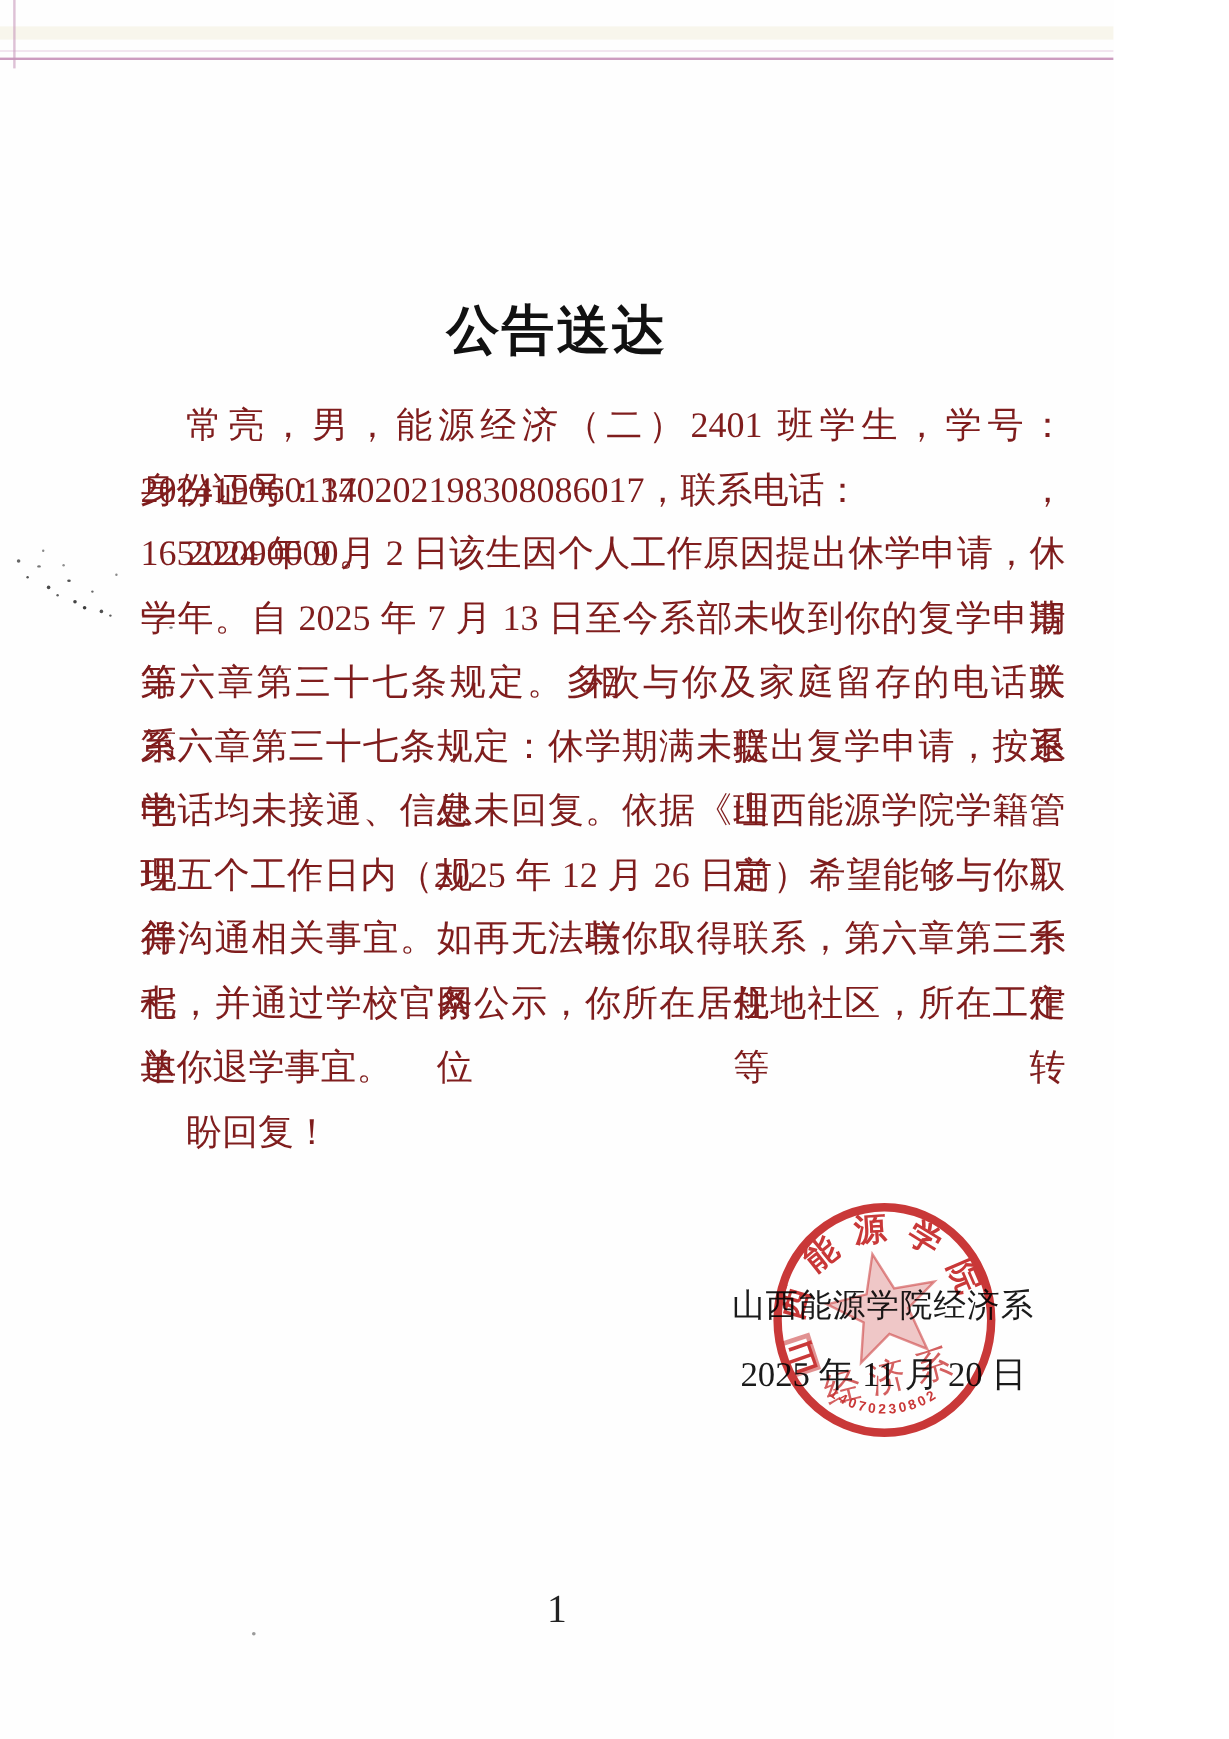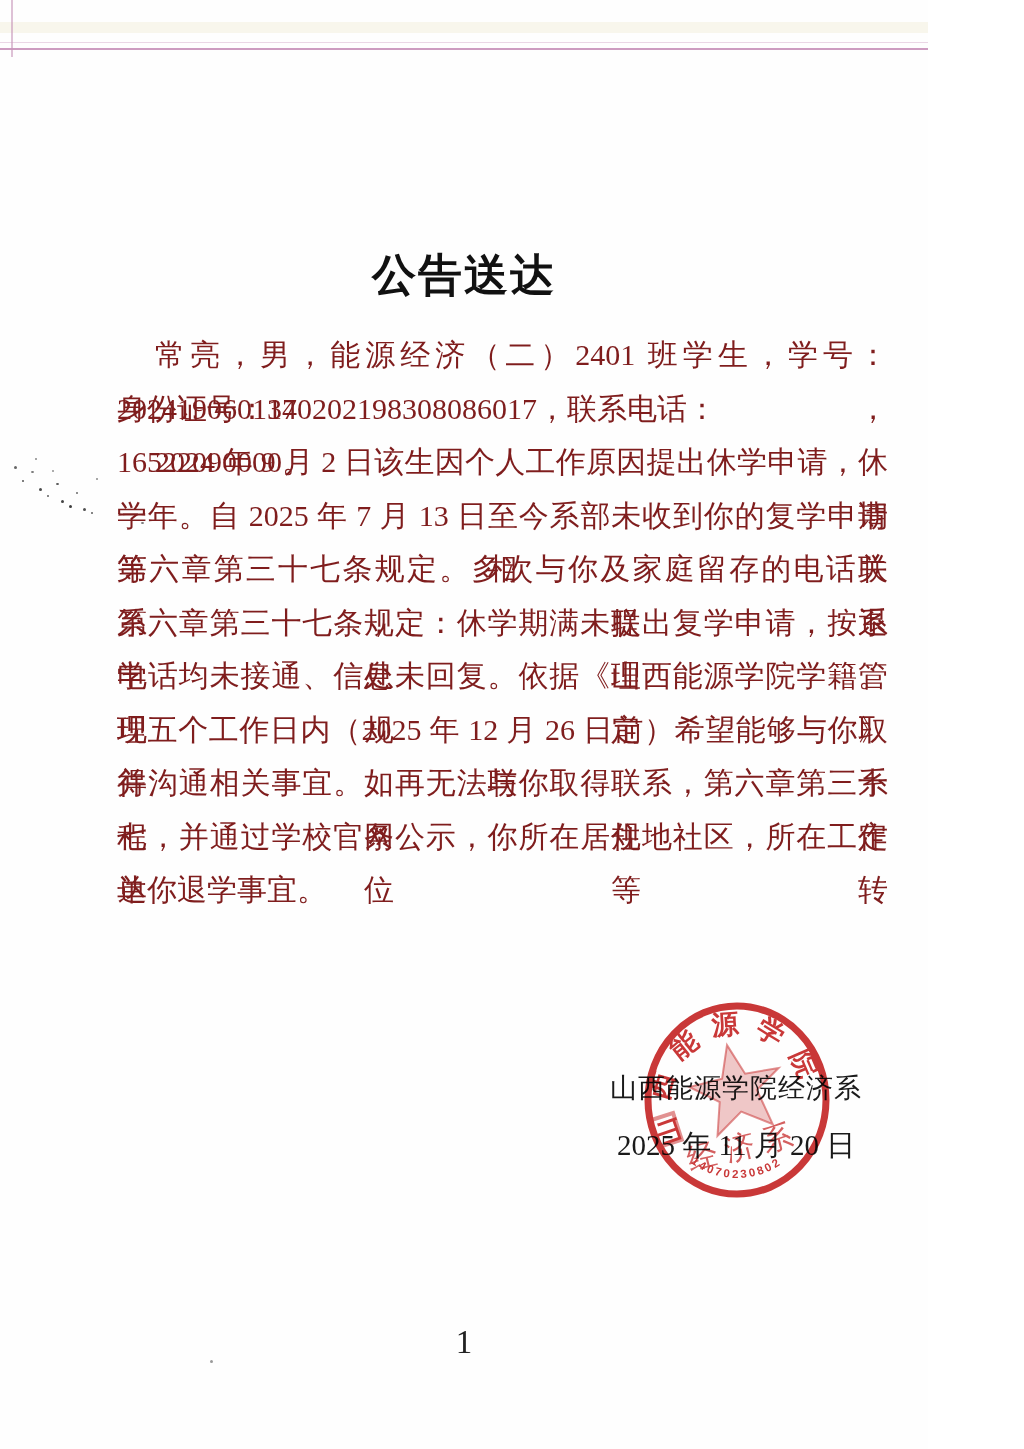--- a/index.html
+++ b/index.html
@@ -85,20 +85,21 @@
     <div class="body-line">身份证号：140202198308086017，联系电话：16522090000。</div>
     <div class="body-line">2024 年 9 月 2 日该生因个人工作原因提出休学申请，休学期</div>
     <div class="body-line">一年。自 2025 年 7 月 13 日至今系部未收到你的复学申请等相关</div>
     <div class="body-line">第六章第三十七条规定。多次与你及家庭留存的电话联系，联系</div>
     <div class="body-line">第六章第三十七条规定：休学期满未提出复学申请，按退学处理。</div>
     <div class="body-line">电话均未接通、信息未回复。依据《山西能源学院学籍管理规定》</div>
     <div class="body-line">现五个工作日内（2025 年 12 月 26 日前）希望能够与你取得联系</div>
     <div class="body-line">并沟通相关事宜。如再无法与你取得联系，第六章第三十七条规定</div>
     <div class="body-line">程，并通过学校官网公示，你所在居住地社区，所在工作单位等转</div>
     <div class="body-line">达你退学事宜。</div>
+    <div class="body-line">盼回复！</div>
   </div>
 
   <div class="signature">山西能源学院经济系</div>
   <div class="dateline">2025 年 11 月 20 日</div>
 
   <div class="seal">
     <svg width="210" height="210" viewBox="0 0 210 210" xmlns="http://www.w3.org/2000/svg">
       <defs>
         <path id="arcTop" d="M 53.7 143.1 A 67 67 0 1 1 171 88.4" fill="none"></path>
         <path id="arcBottom" d="M 57 161.5 A 78 78 0 0 0 153 161.5" fill="none"></path>

